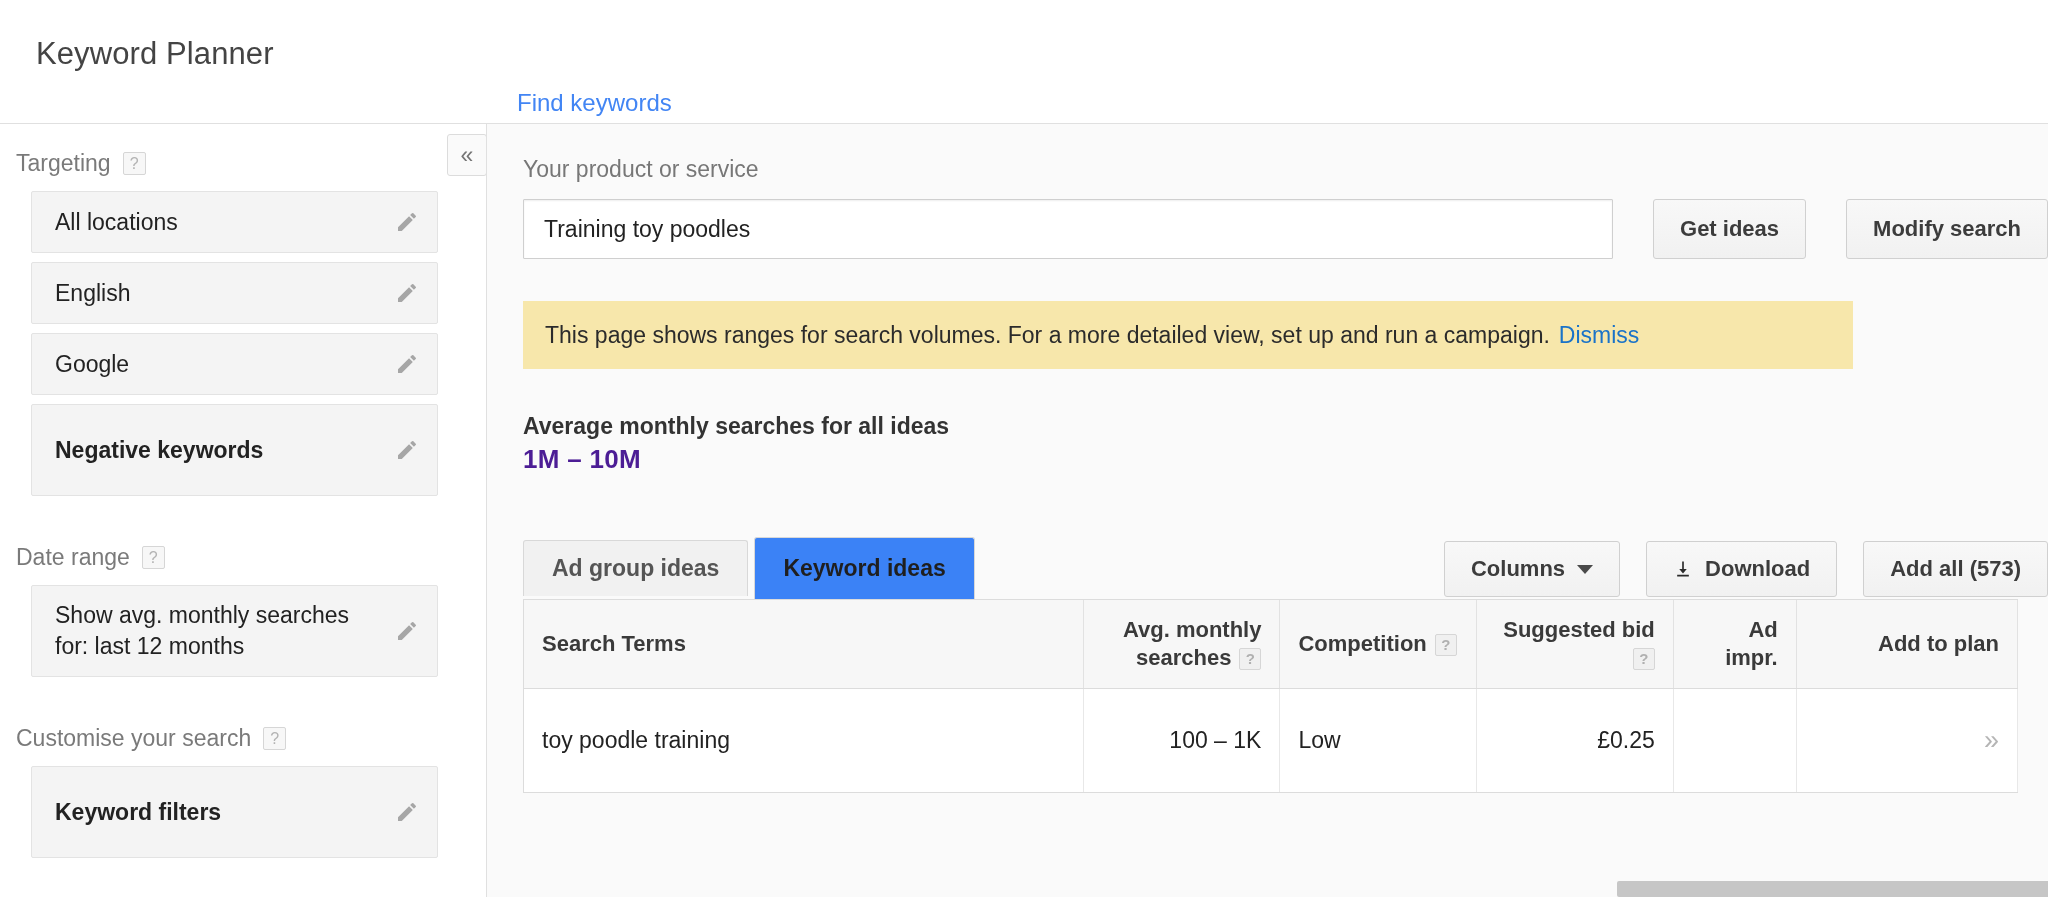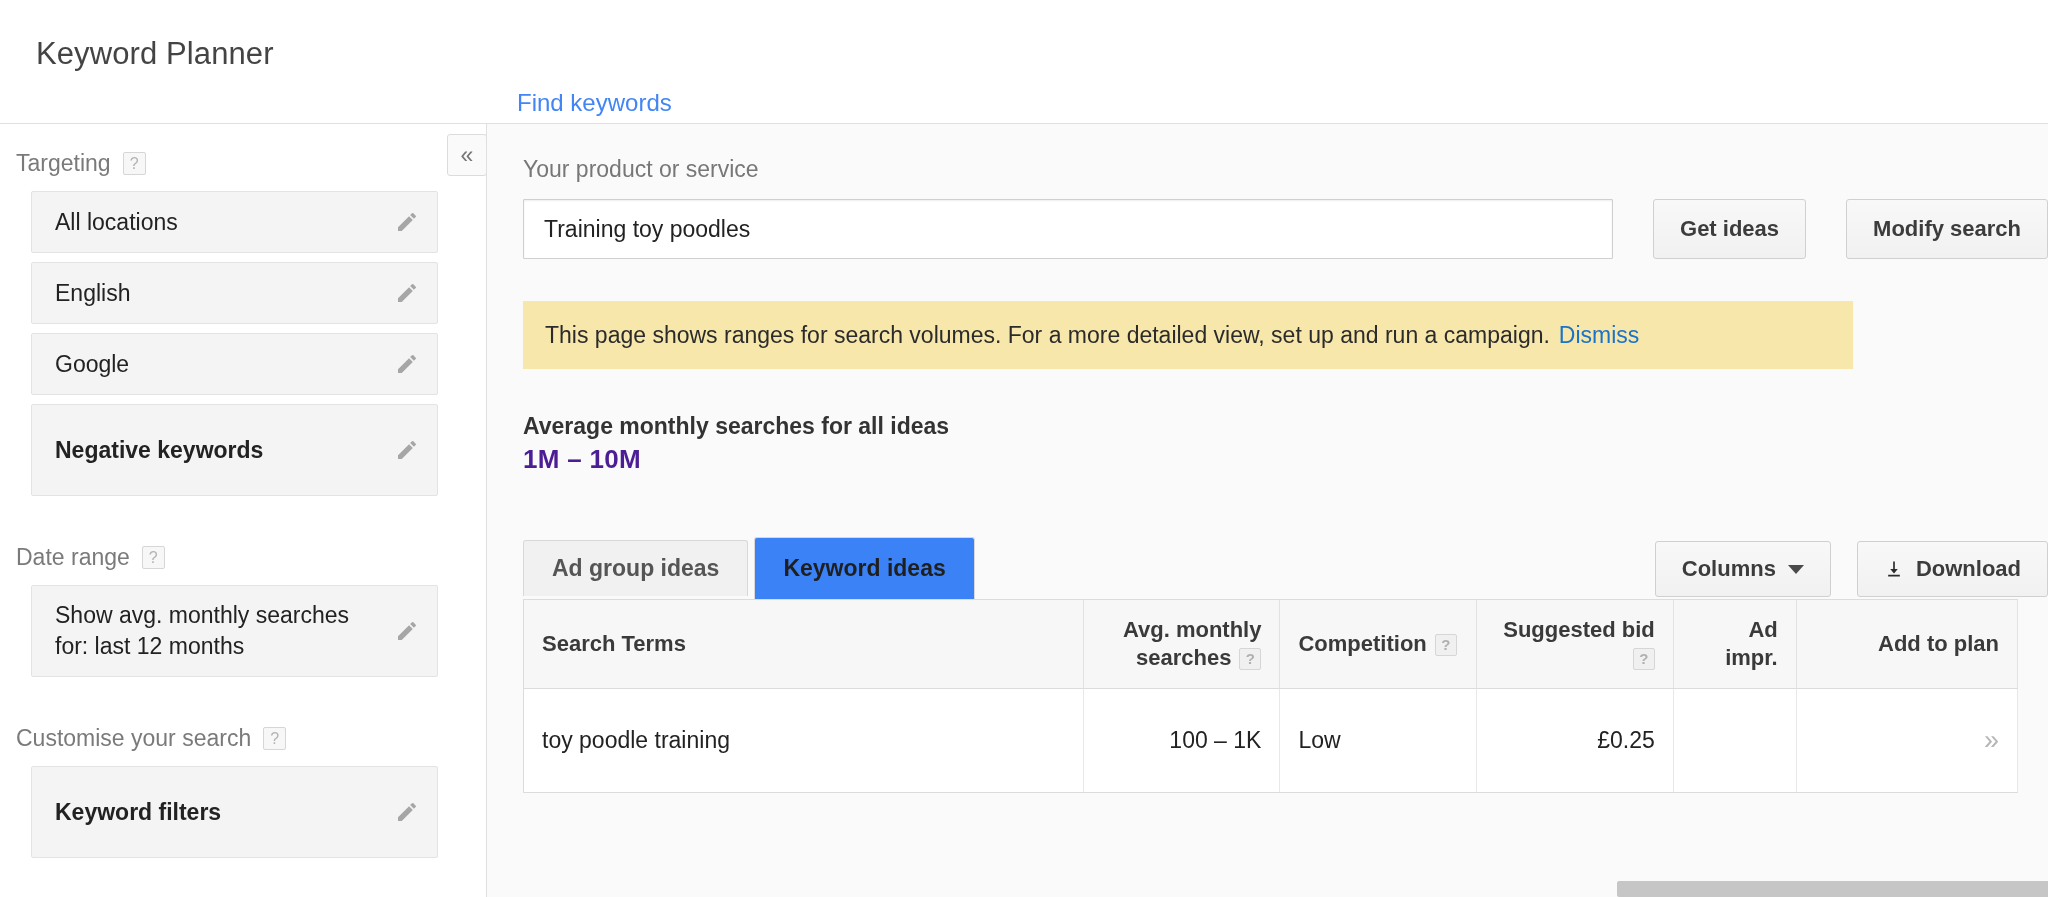--- a/index.html
+++ b/index.html
@@ -455,20 +455,21 @@
             <span class="caret"></span>
           </button>
           <button class="btn">
             <span class="dl-icon">
               <svg viewBox="0 0 24 24" width="20" height="22">
                   <path fill="#2b2b2b" d="M11 3h2v9h3.5L12 17.5 7.5 12H11V3zM5 19h14v2H5v-2z"></path>
                 </svg>
             </span>
             <span>Download</span>
           </button>
+          <button class="btn">Add all (573)</button>
         </div>
       </div>
 
       <div class="table-wrap">
         <table class="kw">
           <colgroup>
             <col style="width:455px">
             <col style="width:160px">
             <col style="width:160px">
             <col style="width:160px">

